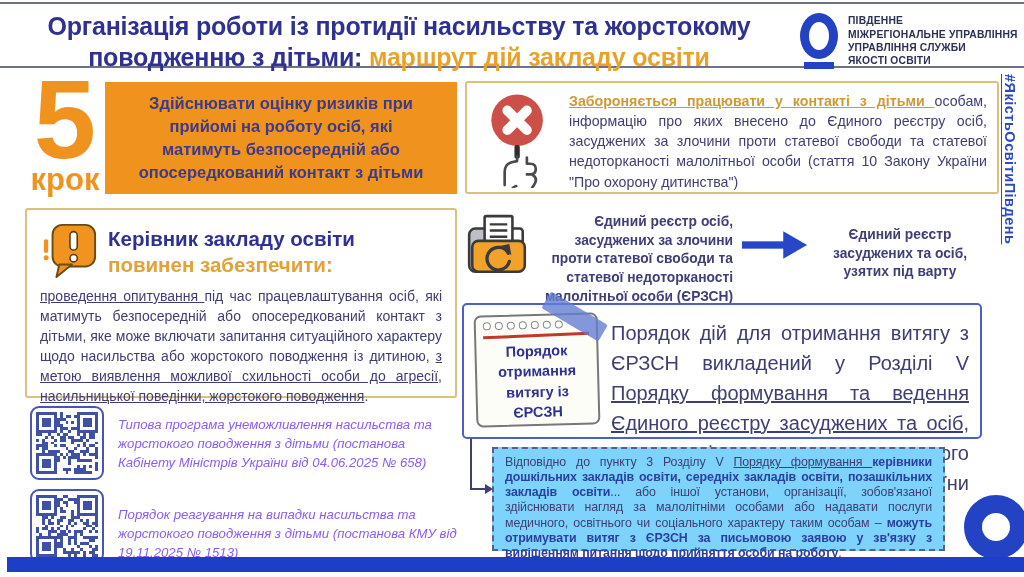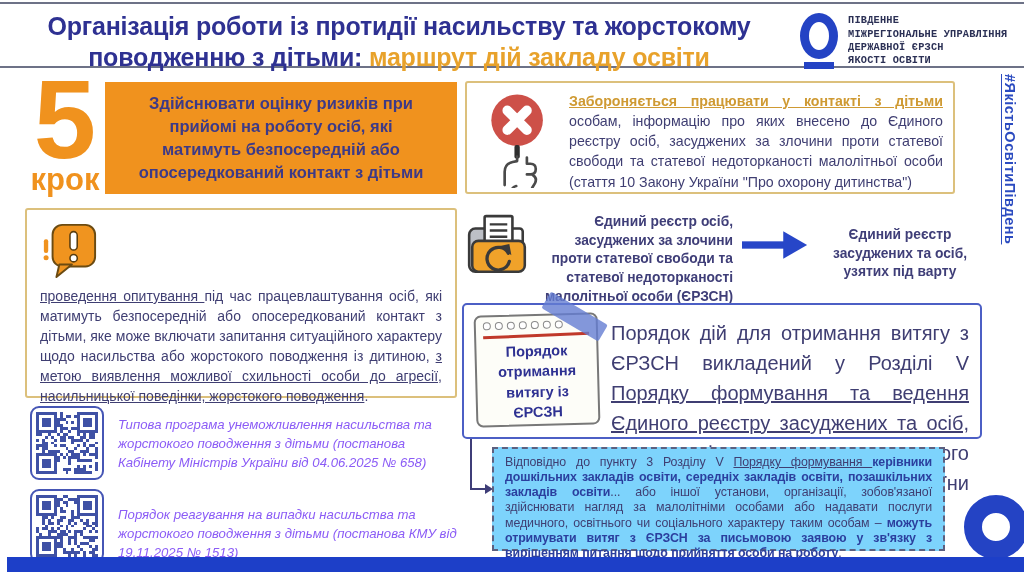--- a/index.html
+++ b/index.html
@@ -12,34 +12,34 @@
 
   
   .header-band{position:absolute;left:0;top:2px;width:1024px;height:62px;
     border-top:2px solid #6d7287;border-bottom:2px solid #6d7287;background:#fff;}
   .title{position:absolute;left:28px;top:7px;width:742px;text-align:center;
     font-size:25px;font-weight:800;line-height:1.22;letter-spacing:-0.2px;}
   .logo{position:absolute;left:800px;top:9px;display:flex;align-items:center;gap:10px;}
   .logo-mark{display:flex;flex-direction:column;align-items:center;}
   .logo-ring{width:20px;height:28px;border:9px solid #2443c4;border-radius:50%;}
   .logo-bar{width:30px;height:7px;background:#2443c4;margin-top:3px;}
-  .logo-text{font-size:10.3px;font-weight:700;color:#2b3055;line-height:1.3;letter-spacing:0.2px;font-family:Liberation Mono, monospace;}
+  .logo-text{font-size:10.3px;font-weight:700;color:#2b3055;line-height:1.3;letter-spacing:0.2px;}
 
   
   .step-number{position:absolute;left:22px;top:64px;width:86px;text-align:center;
     font-size:112px;line-height:1;font-weight:800;color:#f0921e;}
   .step-label{position:absolute;left:22px;top:162px;width:86px;text-align:center;
     font-size:31px;font-weight:800;color:#f0921e;}
 
   .task-box{position:absolute;left:105px;top:82px;width:352px;height:112px;box-sizing:border-box;
     background:#f0921e;display:flex;align-items:center;justify-content:center;
     padding:6px 24px;text-align:center;color:#3d3a87;font-weight:700;
     font-size:16.5px;line-height:1.38;}
 
-  .prohibition-box{position:absolute;left:465px;top:81px;width:490px;height:113px;box-sizing:border-box;
+  .prohibition-box{position:absolute;left:465px;top:81px;width:534px;height:113px;box-sizing:border-box;
     border:2px solid #dcc07c;border-radius:3px;background:#fff;display:flex;padding:5px 10px 5px 8px;}
   .prohibition-icon{flex:none;width:86px;display:flex;justify-content:center;}
   .prohibition-text{margin-left:8px;margin-top:3px;font-size:14.2px;line-height:1.42;text-align:justify;}
 
   .director-box{position:absolute;left:25px;top:208px;width:432px;height:190px;box-sizing:border-box;
     border:2px solid #dcc07c;border-radius:3px;background:#fff;padding:10px 13px 8px;}
   .director-head{display:flex;align-items:center;gap:10px;}
   .director-titles{font-size:20.5px;font-weight:800;line-height:1.25;}
   .director-title-1{color:#2e3192;}
   .director-title-2{color:#e2a238;}
@@ -102,21 +102,21 @@
   <div class="header-band">
     <div class="title"><span style="color: rgb(46, 49, 146);">Організація роботи із протидії насильству та жорстокому поводженню з дітьми: </span><span style="color: rgb(232, 162, 43);">маршрут дій закладу освіти</span></div>
     <div class="logo">
       <div class="logo-mark">
         <div class="logo-ring"></div>
           <div class="logo-bar"></div>
       </div>
       <div class="logo-text">
         <div>ПІВДЕННЕ</div>
         <div>МІЖРЕГІОНАЛЬНЕ УПРАВЛІННЯ</div>
-        <div>ДЕРЖАВНОЇ ЄРЗСН</div>
+        <div>УПРАВЛІННЯ СЛУЖБИ</div>
         <div>ЯКОСТІ ОСВІТИ</div>
       </div>
     </div>
   </div>
 
   <div class="step-number">5</div>
   <div class="step-label">крок</div>
 
   <div class="task-box">Здійснювати оцінку ризиків при прийомі на роботу осіб, які матимуть безпосередній або опосередкований контакт з дітьми</div>
 
@@ -136,20 +136,24 @@
     <div class="director-head">
       <div>
         <svg width="58" height="60" viewBox="0 0 60 62">
           <rect x="4" y="20" width="4.5" height="14" rx="2" fill="#f0921e"></rect>
           <circle cx="6.3" cy="39" r="2.6" fill="#f0921e"></circle>
           <rect x="13" y="5" width="44" height="43" rx="10" fill="#f0941f" stroke="#6b4b12" stroke-width="2"></rect>
           <polygon points="20,46 33,46 17,59" fill="#f0941f" stroke="#6b4b12" stroke-width="2" stroke-linejoin="round"></polygon>
           <rect x="31" y="12" width="7.5" height="19" rx="3.7" fill="#fff" stroke="#5a3d0e" stroke-width="1.6"></rect>
           <circle cx="34.8" cy="39.5" r="3.8" fill="#fff" stroke="#5a3d0e" stroke-width="1.6"></circle>
         </svg>
+      </div>
+      <div class="director-titles">
+        <div class="director-title-1">Керівник закладу освіти</div>
+        <div class="director-title-2">повинен забезпечити:</div>
       </div>
     </div>
     <div class="director-body"><span style="text-decoration: underline;">проведення опитування </span><span>під час працевлаштування осіб, які матимуть безпосередній або опосередкований контакт з дітьми, яке може включати запитання ситуаційного характеру щодо насильства або жорстокого поводження із дитиною, </span><span style="text-decoration: underline;">з метою виявлення можливої схильності особи до агресії, насильницької поведінки, жорстокого поводження</span><span>.</span></div>
   </div>
 
   <div class="folder-wrap">
     <svg width="66" height="68" viewBox="0 0 64 66">
       <rect x="4" y="16" width="45" height="42" rx="6" fill="#bcbfc6" stroke="#3a3a3a" stroke-width="2.5"></rect>
       <rect x="42" y="16" width="14" height="18" rx="3" fill="#fff" stroke="#3a3a3a" stroke-width="2.5"></rect>
       <rect x="19" y="4" width="27" height="32" rx="1.5" fill="#fff" stroke="#3a3a3a" stroke-width="2.5"></rect>

